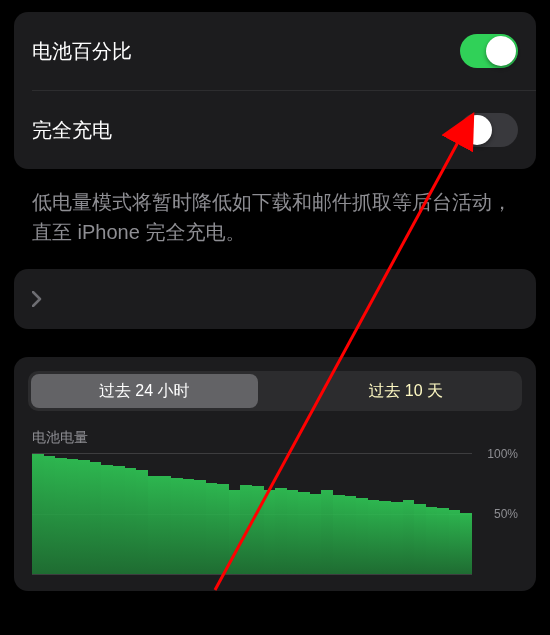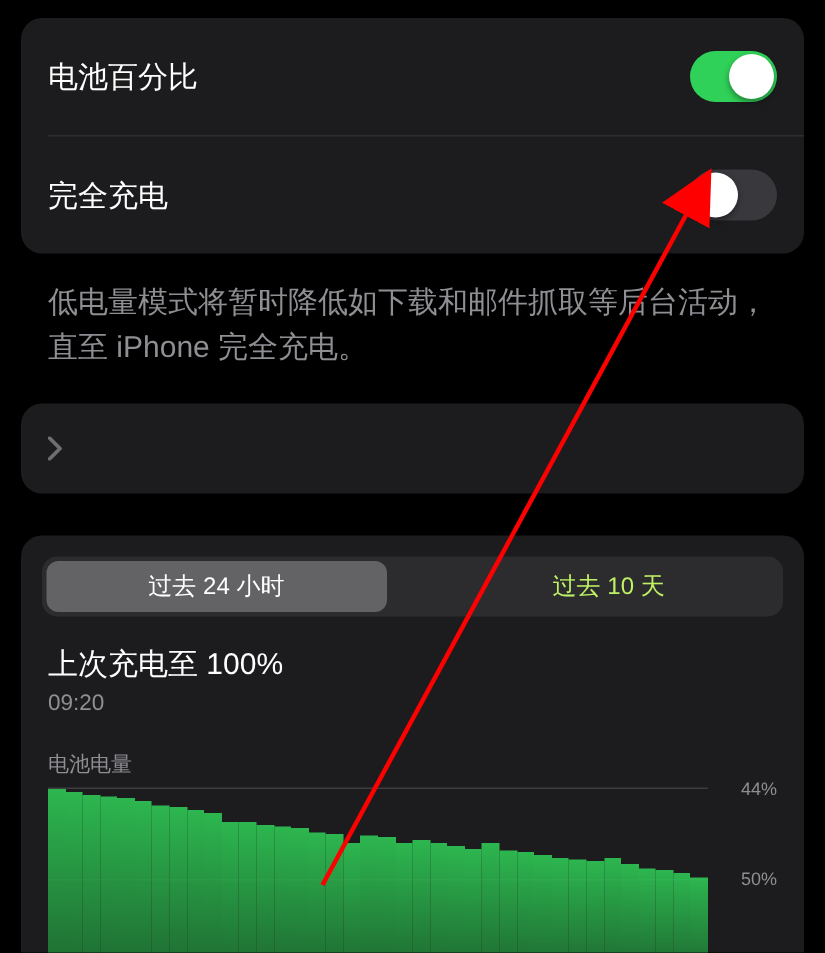--- a/index.html
+++ b/index.html
@@ -19,21 +19,21 @@
   .toggle.on { background: #30d158; }
   .toggle.on .knob { right: 2px; }
   .toggle.off { background: #39393d; }
   .toggle.off .knob { left: 2px; }
 
   
   .usage-card { background: #1c1c1e; border-radius: 14px; padding: 14px 14px 0 14px; }
   .segmented { display: flex; background: #2c2c2e; border-radius: 10px; padding: 3px; height: 40px; }
   .segmented .seg { flex: 1; display: flex; align-items: center; justify-content: center; font-size: 16px; color: #fff; border-radius: 8px; }
   .segmented .seg.selected { background: #636366; }
-  .segmented .seg:not(.selected) { color: #bef264; padding-left: 35px; }
+  .segmented .seg:not(.selected) { color: #fef9c3; padding-left: 35px; }
 
   .charge-info { padding: 18px 4px 6px 4px; }
   .charge-title { font-size: 20px; color: #fff; }
   .charge-time { font-size: 15px; color: #8e8e93; margin-top: 4px; }
 
   .chart-section { padding: 18px 4px 16px 4px; }
   .chart-label { font-size: 14px; color: #8e8e93; margin-bottom: 6px; }
   .chart-wrap { display: flex; align-items: stretch; height: 122px; }
   .chart { flex: 1; border-top: 1px solid rgba(255,255,255,0.15); border-bottom: 1px solid rgba(255,255,255,0.15); position: relative; }
   .chart .grid50 { position: absolute; left: 0; right: 0; top: 50%; height: 1px; background: rgba(255,255,255,0.12); }
@@ -82,24 +82,20 @@
   </div>
 
   <div style="height:18px"></div>
 
   <div class="usage-card">
     <div class="segmented">
       <div class="seg selected">过去 24 小时</div>
       <div class="seg">过去 10 天</div>
     </div>
 
-    <div class="charge-info">
-      <div class="charge-title">上次充电至 100%</div>
-      <div class="charge-time">09:20</div>
-    </div>
 
     <div class="chart-section">
       <div class="chart-label">电池电量</div>
       <div class="chart-wrap">
         <div class="chart">
           <div class="grid50"></div>
           <div class="bars" id="bars">
               <div class="bar g" style="height: 100%;"></div>
               <div class="bar g" style="height: 98%;"></div>
               <div class="bar g" style="height: 97%;"></div>
@@ -134,21 +130,21 @@
               <div class="bar g" style="height: 60%;"></div>
               <div class="bar g" style="height: 62%;"></div>
               <div class="bar g" style="height: 58%;"></div>
               <div class="bar g" style="height: 56%;"></div>
               <div class="bar g" style="height: 55%;"></div>
               <div class="bar g" style="height: 53%;"></div>
               <div class="bar g" style="height: 51%;"></div>
             </div>
         </div>
         <div class="ylabels">
-          <div class="yl top">44%</div>
+          <div class="yl top">100%</div>
           <div class="yl">50%</div>
           <div class="yl bot">0%</div>
         </div>
       </div>
     </div>
   </div>
 
   <svg class="arrow-svg" width="550" height="635">
     <defs>
       <marker id="ah" markerWidth="12" markerHeight="12" refX="9" refY="6" orient="auto">

